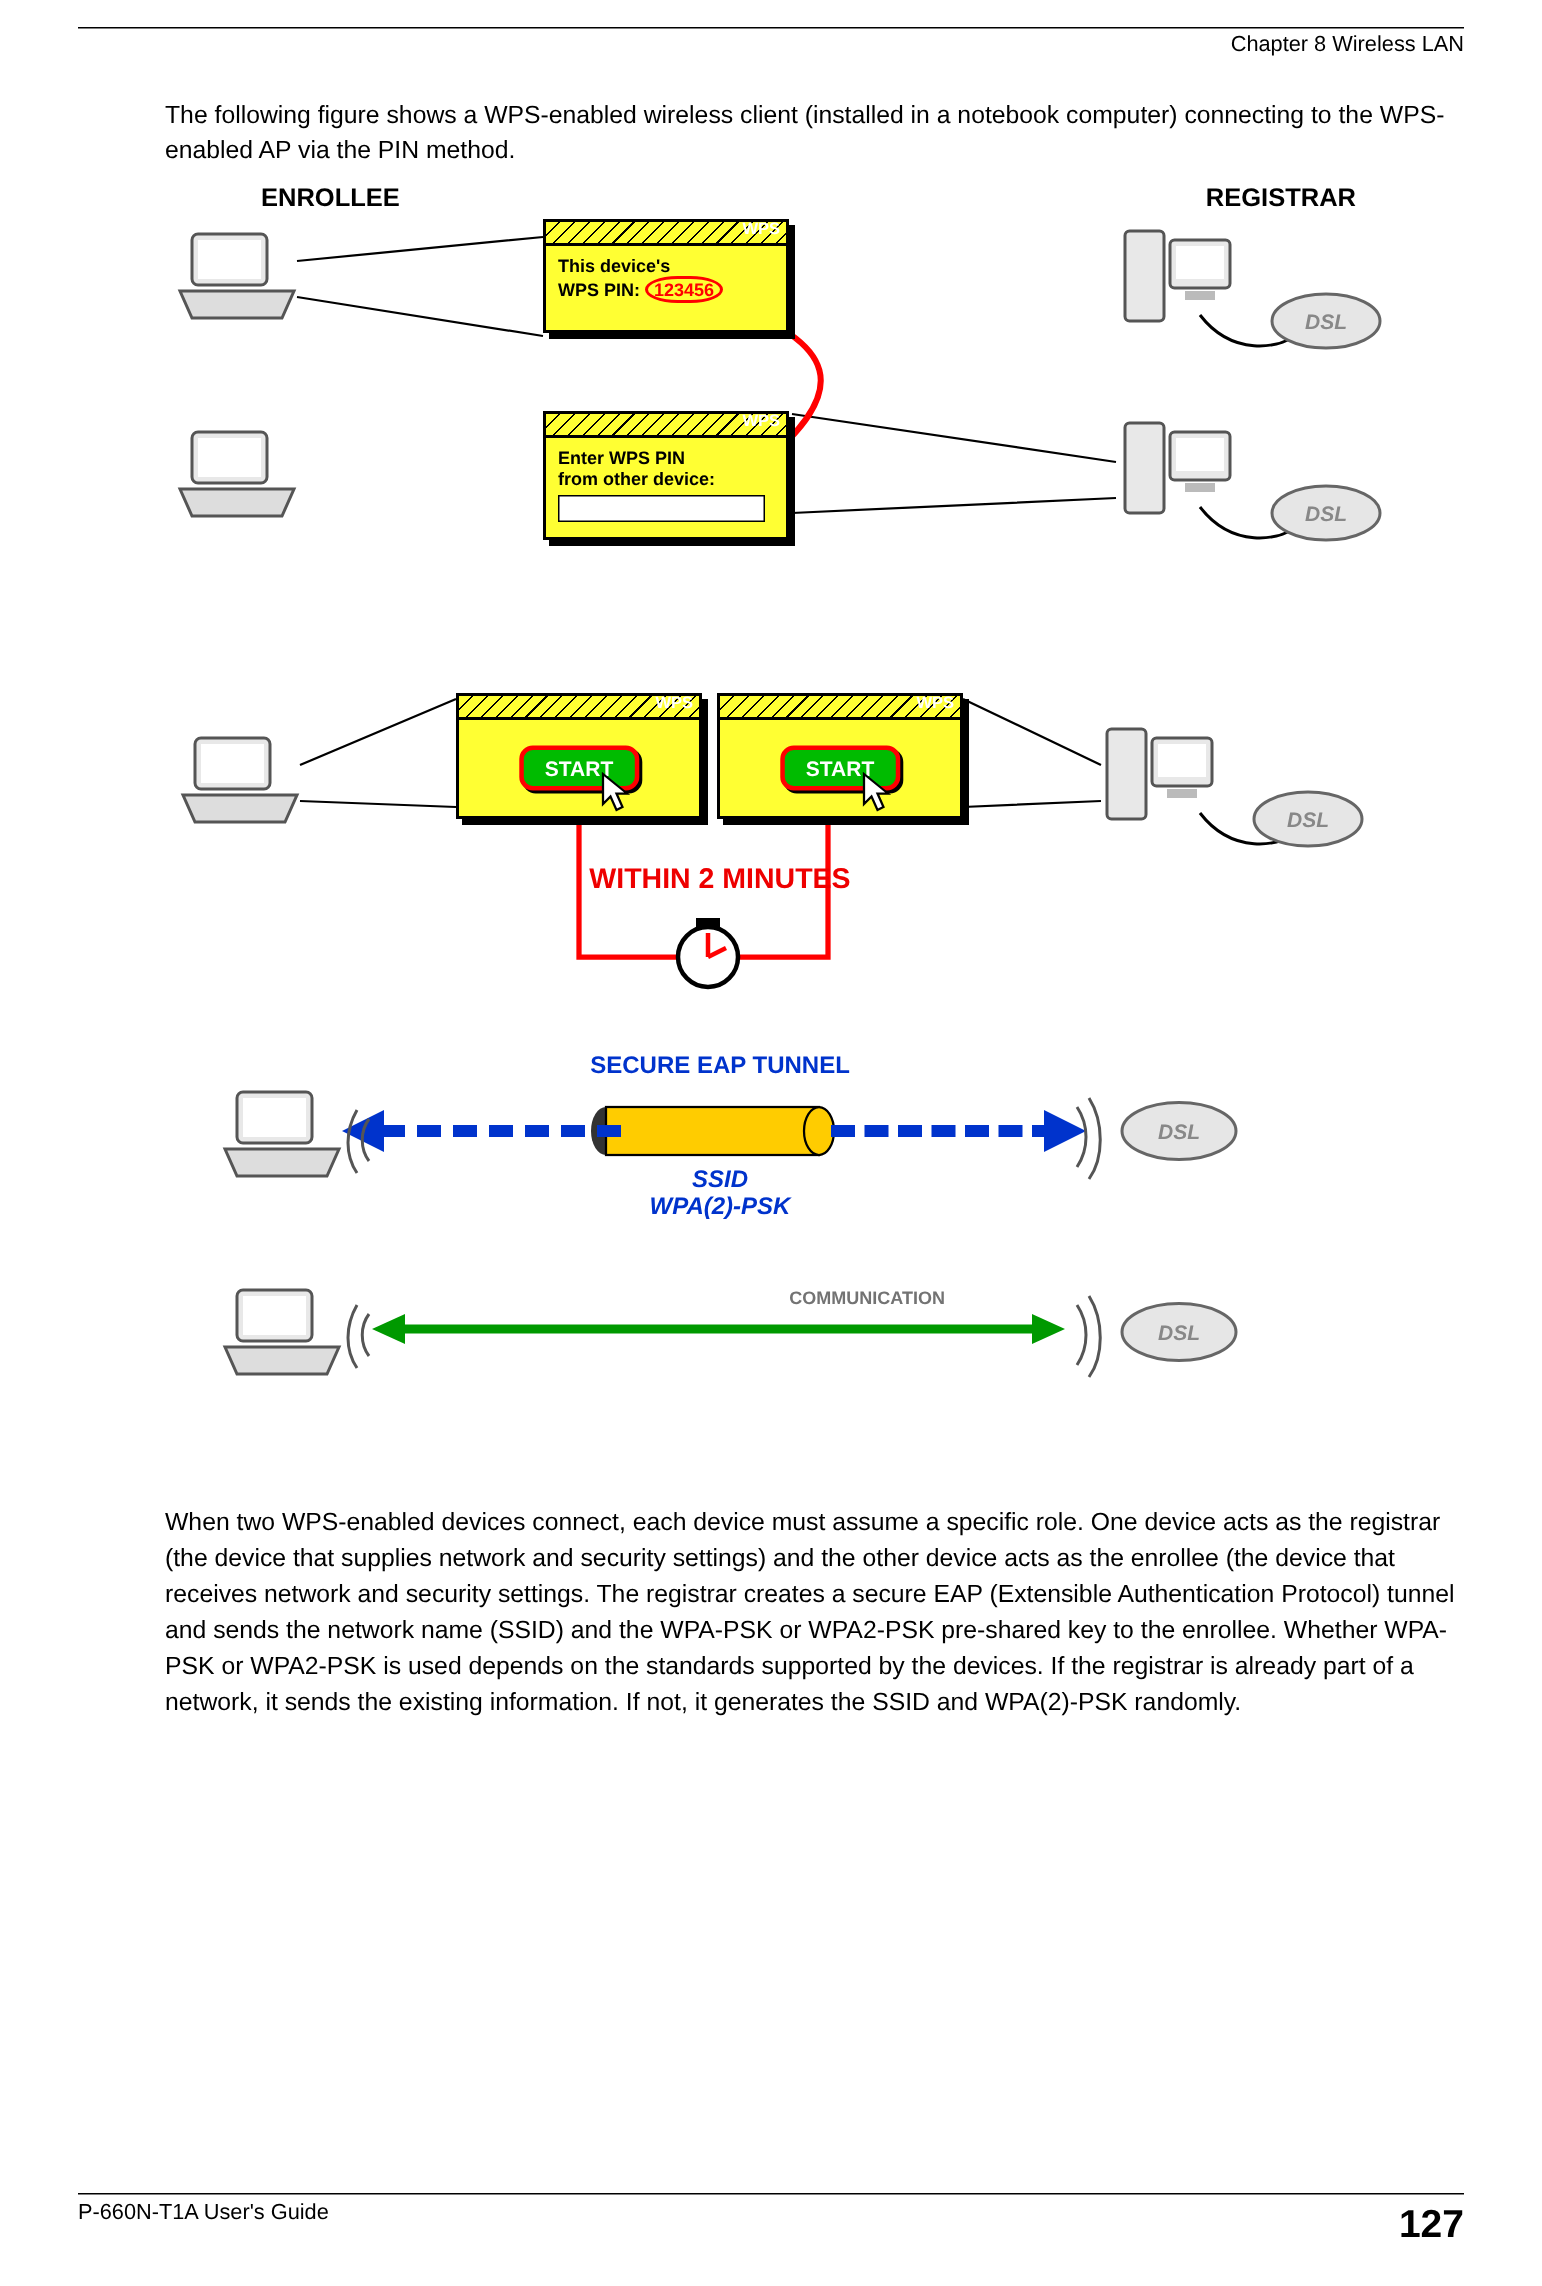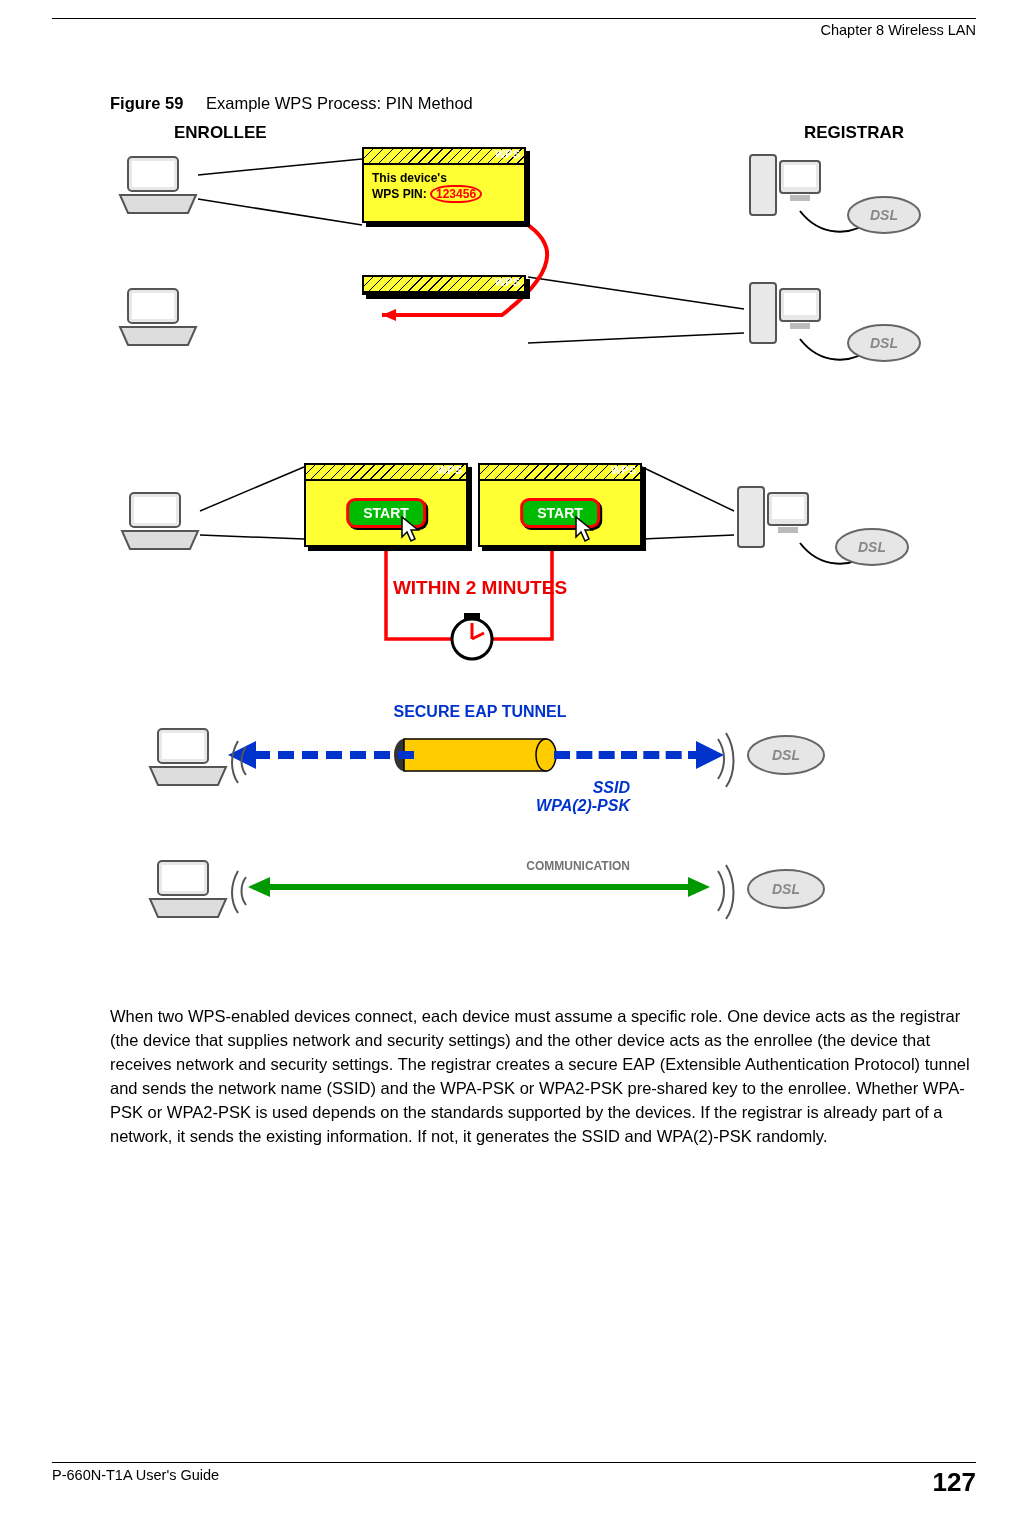--- a/index.html
+++ b/index.html
@@ -87,44 +87,41 @@
   }
   .cursor-svg { position:absolute; }
 
   .dashed-blue {
     position:absolute;
     border-top:8px dashed #0033cc;
     height:0;
   }
   .label-red { font-family: Arial, Helvetica, sans-serif; font-weight:700; color:#ee0000; font-size:19px; position:absolute; text-align:center; }
   .label-blue { font-family: Arial, Helvetica, sans-serif; font-weight:700; color:#0033cc; font-size:16px; position:absolute; text-align:center; width:300px;}
-  .label-blue-italic { font-family: Arial, Helvetica, sans-serif; font-weight:700; font-style:italic; color:#0033cc; font-size:16px; position:absolute; text-align:right; width:300px;}
+  .label-blue-italic { font-family: Arial, Helvetica, sans-serif; font-weight:700; font-style:italic; color:#0033cc; font-size:16px; position:absolute; text-align:center; width:300px;}
   .label-green { font-family: Arial, Helvetica, sans-serif; font-weight:700; color:#737373; font-size:12px; position:absolute; text-align:right; width:300px;}
 
   
   .sect-heading { font-family: Arial, Helvetica, sans-serif; font-weight:700; font-size:23px; margin-top:24px; }
   .body-para { margin-top:16px; margin-left:58px; font-size:16.5px; line-height:1.45; }
 
   
   .footer { position:absolute; bottom:26px; left:52px; right:52px; border-top:1.5px solid #000; padding-top:4px; display:flex; justify-content:space-between; font-size:14.5px; }
   .footer .pagenum { font-weight:700; font-size:26px; }
 </style>
 </head>
 <body>
 
 <div class="header-line"></div>
 <div class="chapter-header">Chapter 8 Wireless LAN</div>
 
 <div class="content">
 
-
-  <p class="figure-caption">
-    <b>Figure 59</b>
-    <span>Example WPS Process: PIN Method</span>
-  </p>
+  <p class="intro-para">The following figure shows a WPS-enabled wireless client (installed in a notebook computer) connecting to the WPS-enabled AP via the PIN method.</p>
+
 
   <div class="figure">
 
     <div class="role-lbl role-enrollee">ENROLLEE</div>
     <div class="role-lbl role-registrar">REGISTRAR</div>
 
     <svg width="820" height="870" style="position:absolute;top:0;left:0;pointer-events:none">
 
       <path d="M94 56 L258 40 M94 80 L258 106" stroke="#000" stroke-width="1.5" fill="none"></path>
 
@@ -246,20 +243,25 @@
         <div>
           <span>WPS PIN: </span><span class="pin-highlight">123456</span>
         </div>
       </div>
     </div>
 
     <div class="wps-win" style="top:156px;left:258px">
       <div class="titlebar">
           <span class="wps-txt">WPS</span>
         </div>
+      <div class="body">
+        <div>Enter WPS PIN</div>
+        <div>from other device:</div>
+        <div class="pin-input"></div>
+      </div>
     </div>
 
     <div class="wps-win" style="top:344px;left:200px">
       <div class="titlebar">
           <span class="wps-txt">WPS</span>
         </div>
       <div class="body" style="min-height:64px">
         <div class="start-btn">START</div>
         <svg class="cursor-svg" style="top:34px;left:94px" width="22" height="28" viewBox="0 0 22 28">
             <path d="M2 2 L2 22 L7 17 L11 26 L15 24 L11 15 L18 15 Z" fill="#fff" stroke="#000" stroke-width="1.5"></path>

